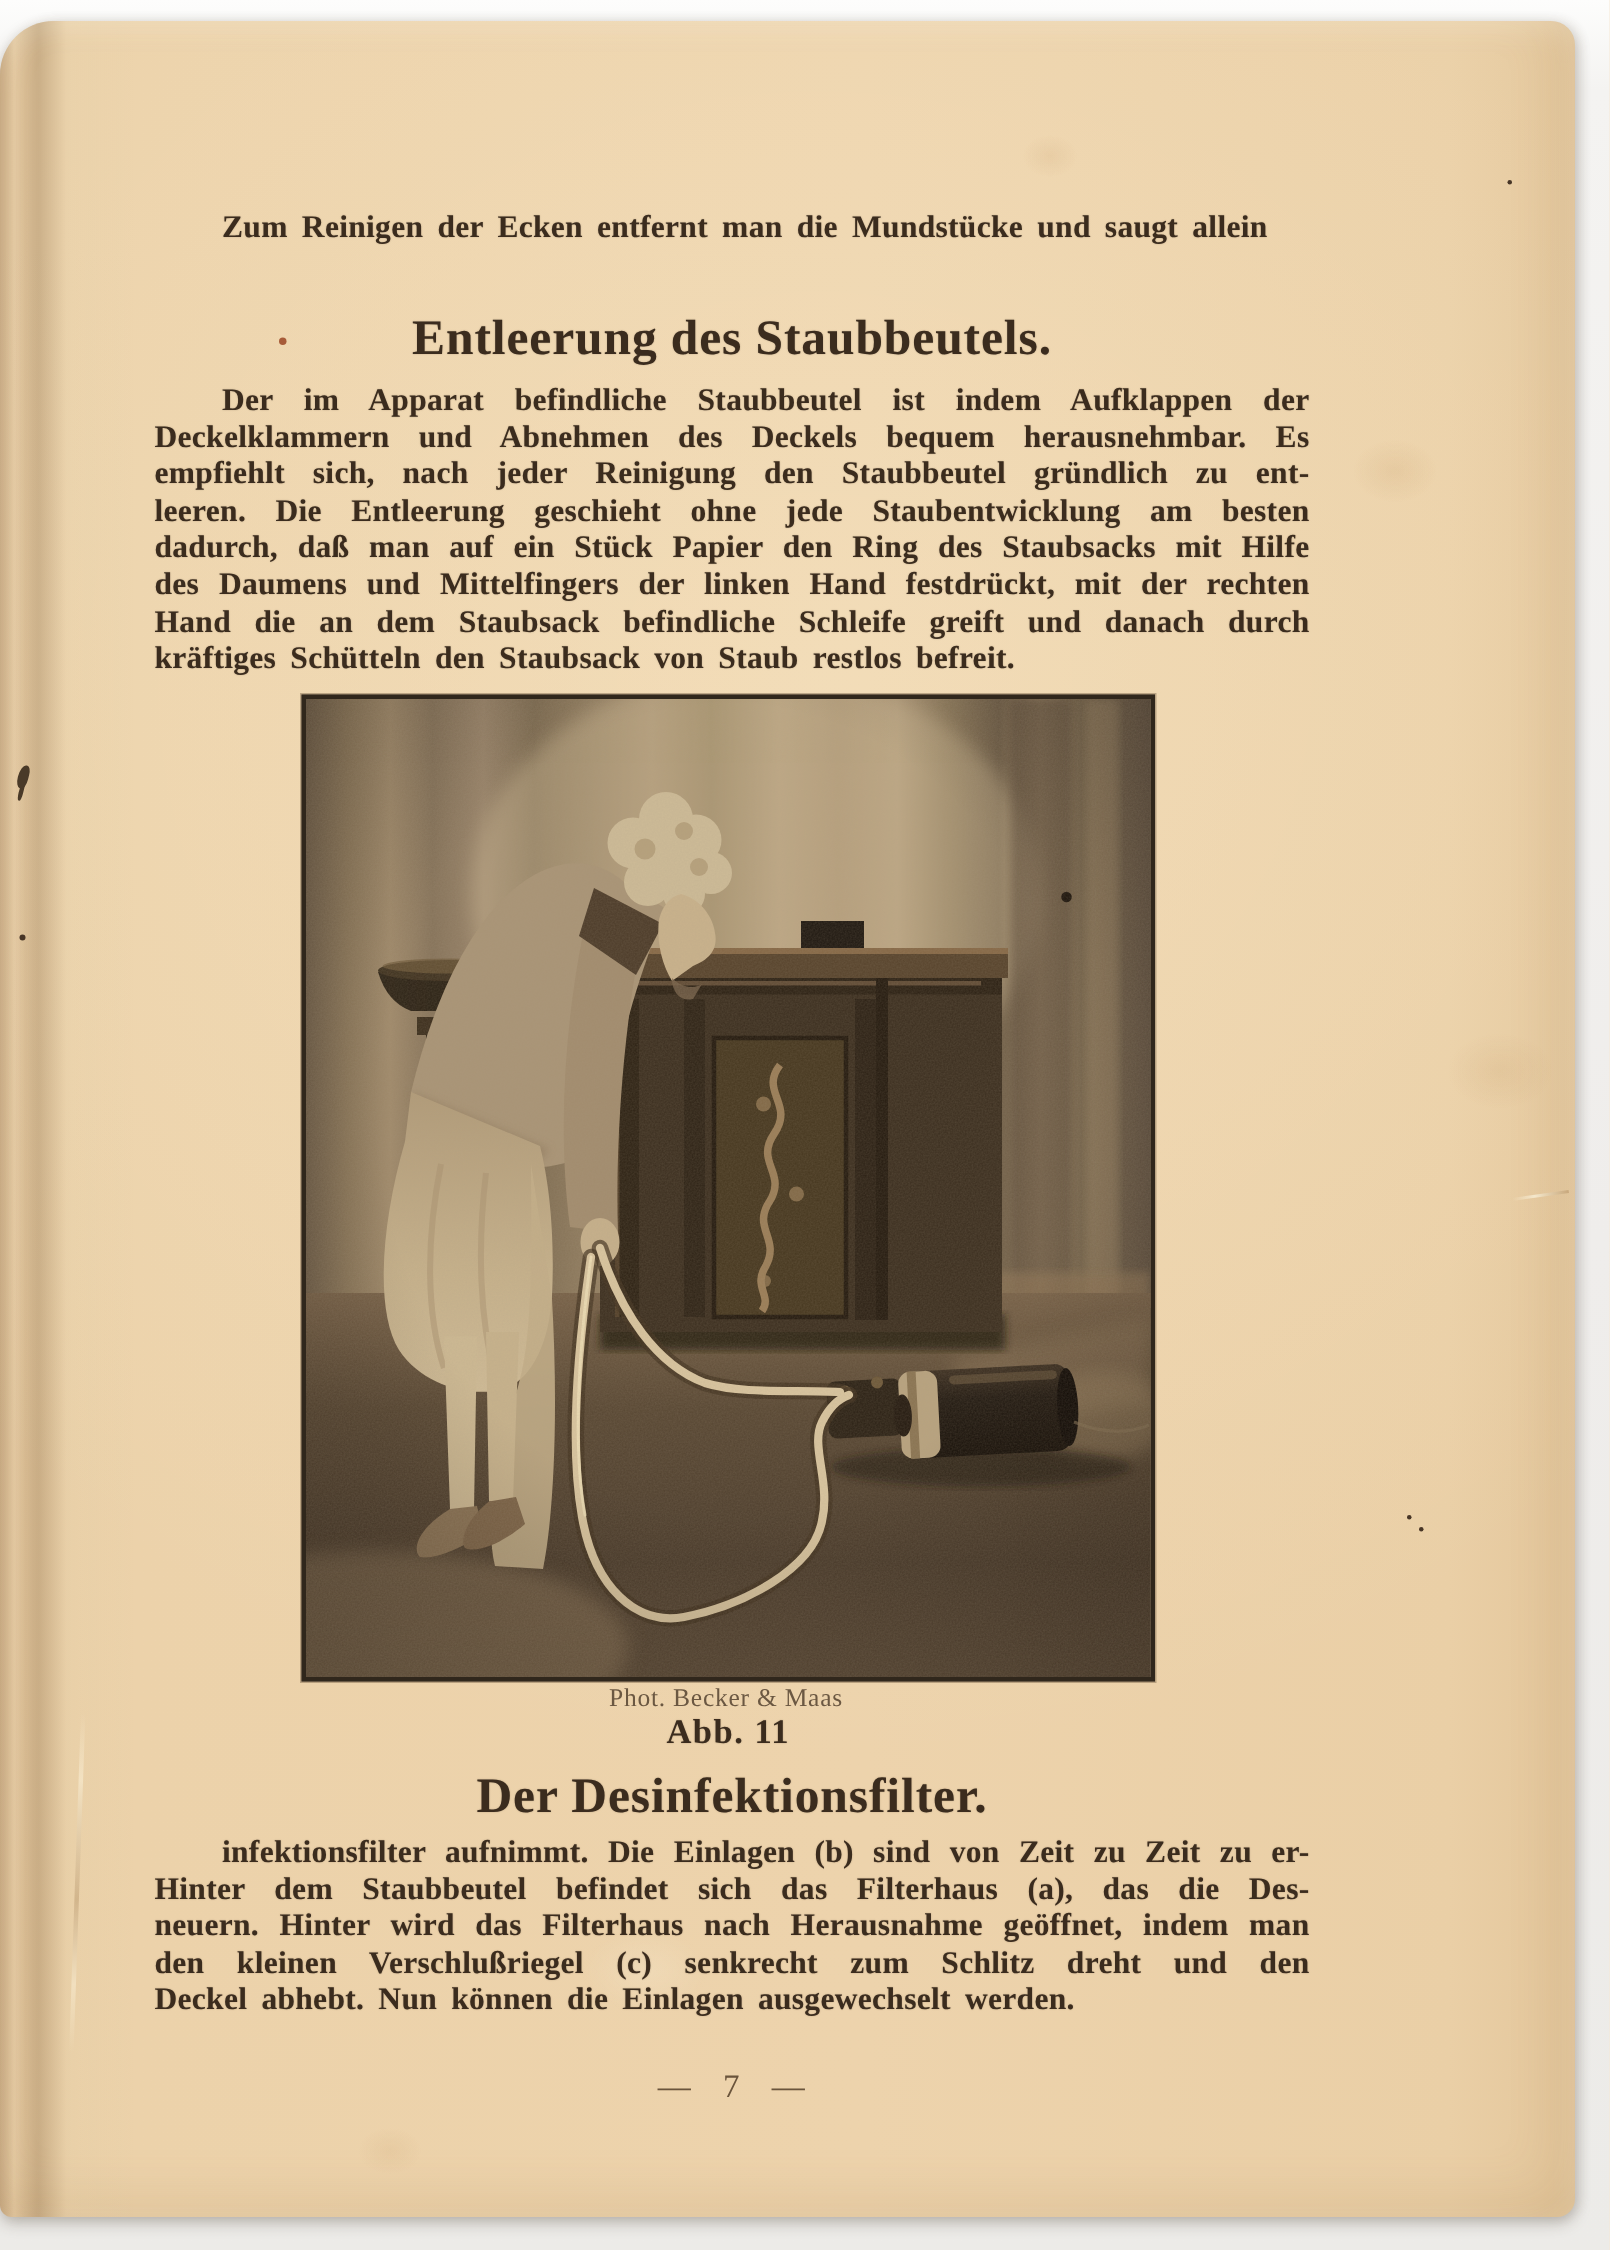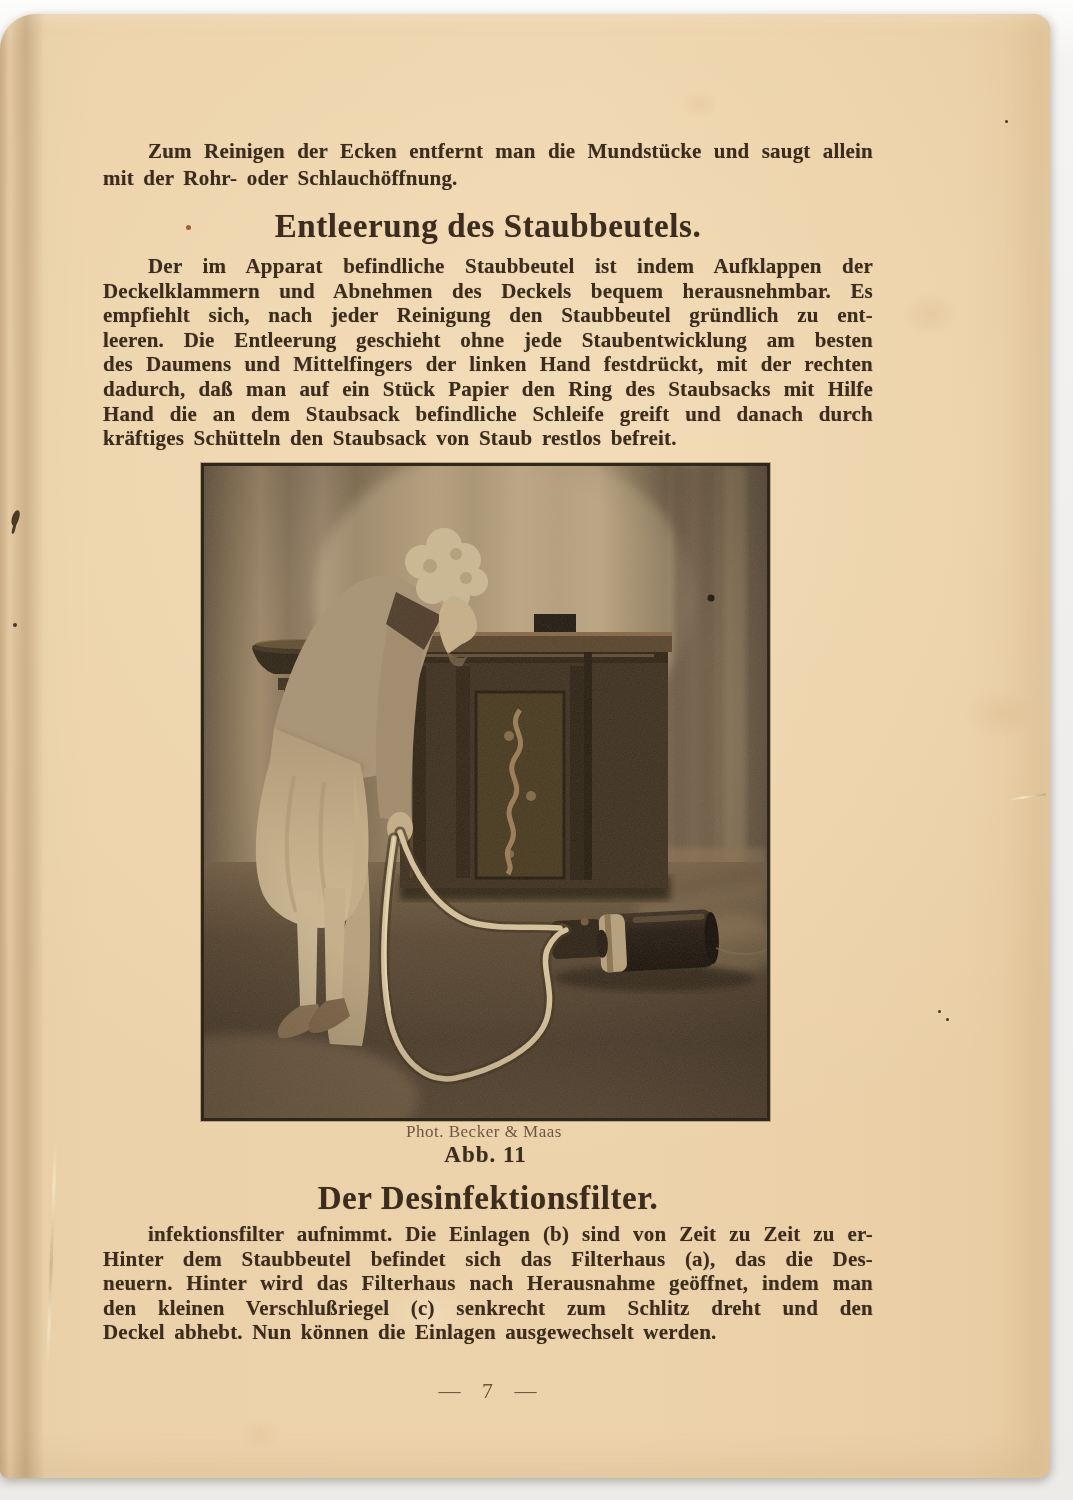--- a/index.html
+++ b/index.html
@@ -71,32 +71,31 @@
 </style>
 </head>
 <body>
 
 <div class="page">
   <div class="gutter"></div>
   <div class="stains"></div>
 
   <div class="para intro ink" style="top:124px;">
       <div class="tline">Zum Reinigen der Ecken entfernt man die Mundstücke und saugt allein</div>
-      <div class="tline">mit der Rohr- oder Schlauchöffnung.</div>
     </div>
 
   <h1 class="ink" style="top:194px;">Entleerung des Staubbeutels.</h1>
 
   <div class="para ink" style="top:240px;">
       <div class="tline">Der im Apparat befindliche Staubbeutel ist indem Aufklappen der</div>
       <div class="tline">Deckelklammern und Abnehmen des Deckels bequem herausnehmbar.  Es</div>
       <div class="tline">empfiehlt sich, nach jeder Reinigung den Staubbeutel gründlich zu ent-</div>
       <div class="tline">leeren.  Die Entleerung geschieht ohne jede Staubentwicklung am besten</div>
+      <div class="tline">dadurch, daß man auf ein Stück Papier den Ring des Staubsacks mit Hilfe</div>
       <div class="tline">des Daumens und Mittelfingers der linken Hand festdrückt, mit der rechten</div>
-      <div class="tline">dadurch, daß man auf ein Stück Papier den Ring des Staubsacks mit Hilfe</div>
       <div class="tline">Hand die an dem Staubsack befindliche Schleife greift und danach durch</div>
       <div class="tline">kräftiges Schütteln den Staubsack von Staub restlos befreit.</div>
     </div>
 
   <figure>
     <div class="photo-frame">
 
       <svg width="563" height="652" viewBox="0 0 563 652" role="img">
         <defs>
           <linearGradient id="curt" x1="0" y1="0" x2="1" y2="0">

